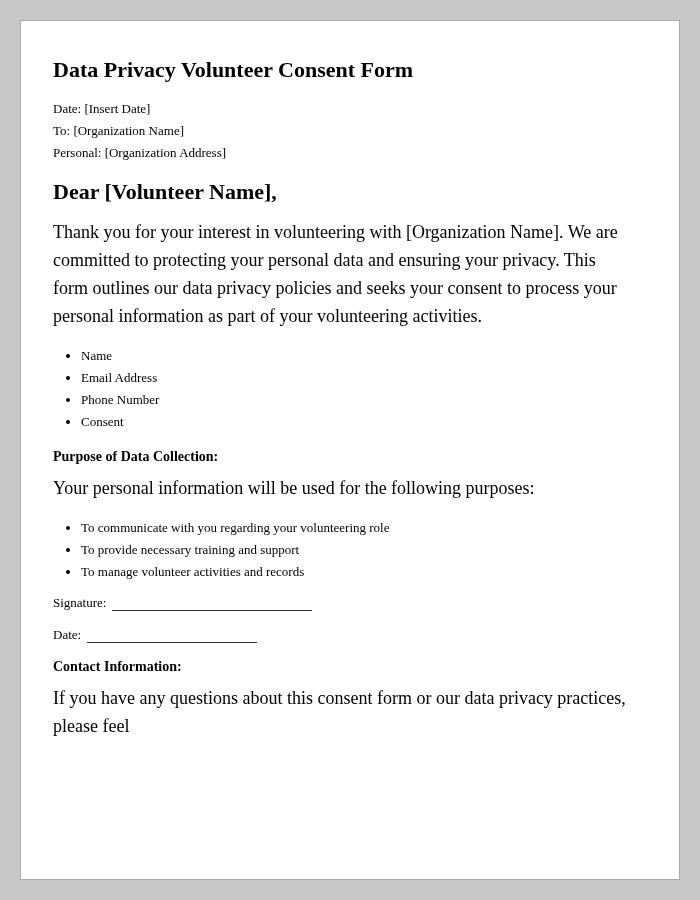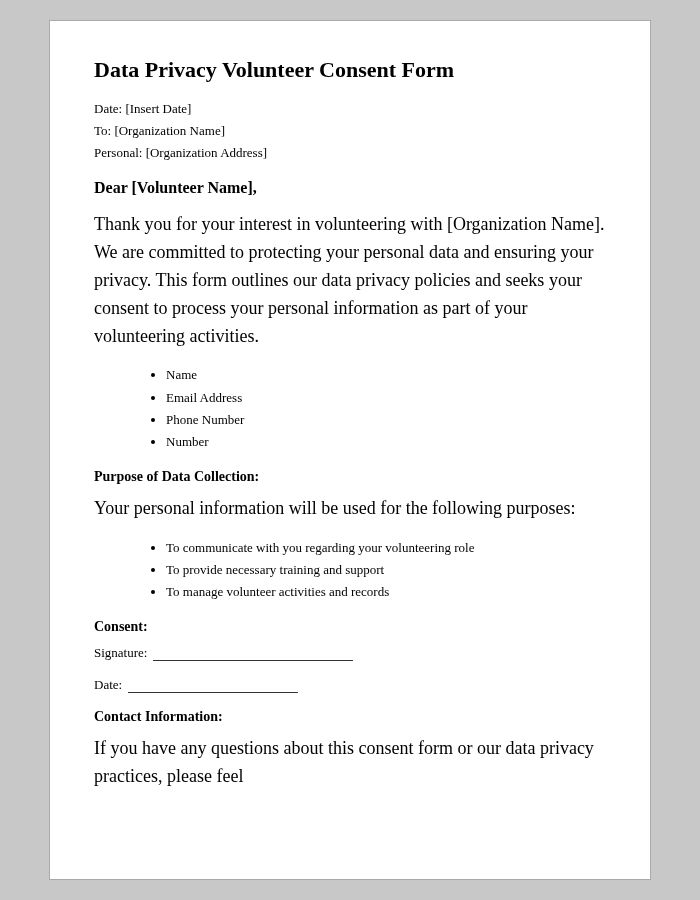--- a/index.html
+++ b/index.html
@@ -12,42 +12,42 @@
       background: #c8c8c8;
       display: flex;
       justify-content: center;
       align-items: flex-start;
       min-height: 900px;
       padding: 20px;
       font-family: 'Times New Roman', Times, serif;
     }
 
     .page-container {
-      width: 602px;
+      width: 660px;
       background: #ffffff;
       border: 1px solid #aaa;
-      padding: 36px 44px 36px 44px;
+      padding: 36px 44px 36px 32px;
       min-height: 860px;
     }
 
     .doc-title {
       font-size: 22px;
       font-weight: bold;
       margin-bottom: 18px;
       font-family: 'Times New Roman', Times, serif;
     }
 
     .meta-line {
       font-size: 13px;
       margin-bottom: 6px;
       font-family: 'Times New Roman', Times, serif;
     }
 
     .greeting {
-      font-size: 16px;
+      font-size: 22px;
       font-weight: bold;
       margin-top: 18px;
       margin-bottom: 14px;
       font-family: 'Times New Roman', Times, serif;
     }
 
     .body-text {
       font-size: 18px;
       line-height: 1.55;
       margin-bottom: 14px;
@@ -65,21 +65,20 @@
     .bullet-list {
       margin-left: 28px;
       margin-bottom: 12px;
       font-size: 13px;
       line-height: 1.7;
       font-family: 'Times New Roman', Times, serif;
     }
 
     .bullet-list li {
       list-style-type: disc;
-      margin-left: 44px;
     }
 
     .signature-section {
       margin-top: 10px;
       margin-bottom: 14px;
     }
 
     .sig-line {
       font-size: 13px;
       margin-bottom: 16px;
@@ -139,32 +138,31 @@
   </p>
 
   <h2 class="greeting">Dear [Volunteer Name],</h2>
 
   <p class="body-text">Thank you for your interest in volunteering with [Organization Name]. We are committed to protecting your personal data and ensuring your privacy. This form outlines our data privacy policies and seeks your consent to process your personal information as part of your volunteering activities.</p>
 
   <ul class="bullet-list">
     <li>Name</li>
     <li>Email Address</li>
     <li>Phone Number</li>
-    <li>Number</li>
+    <li>Consent</li>
   </ul>
 
   <h3 class="section-heading">Purpose of Data Collection:</h3>
   <p class="body-text">Your personal information will be used for the following purposes:</p>
   <ul class="bullet-list">
     <li>To communicate with you regarding your volunteering role</li>
     <li>To provide necessary training and support</li>
     <li>To manage volunteer activities and records</li>
   </ul>
 
-  <h3 class="section-heading">Consent:</h3>
 
   <div class="signature-section">
     <div class="sig-line">
       <span class="sig-label">Signature:</span>
       <span class="sig-underline"></span>
     </div>
     <div class="sig-line">
       <span class="sig-label">Date:</span>
       <span class="date-underline"></span>
     </div>

